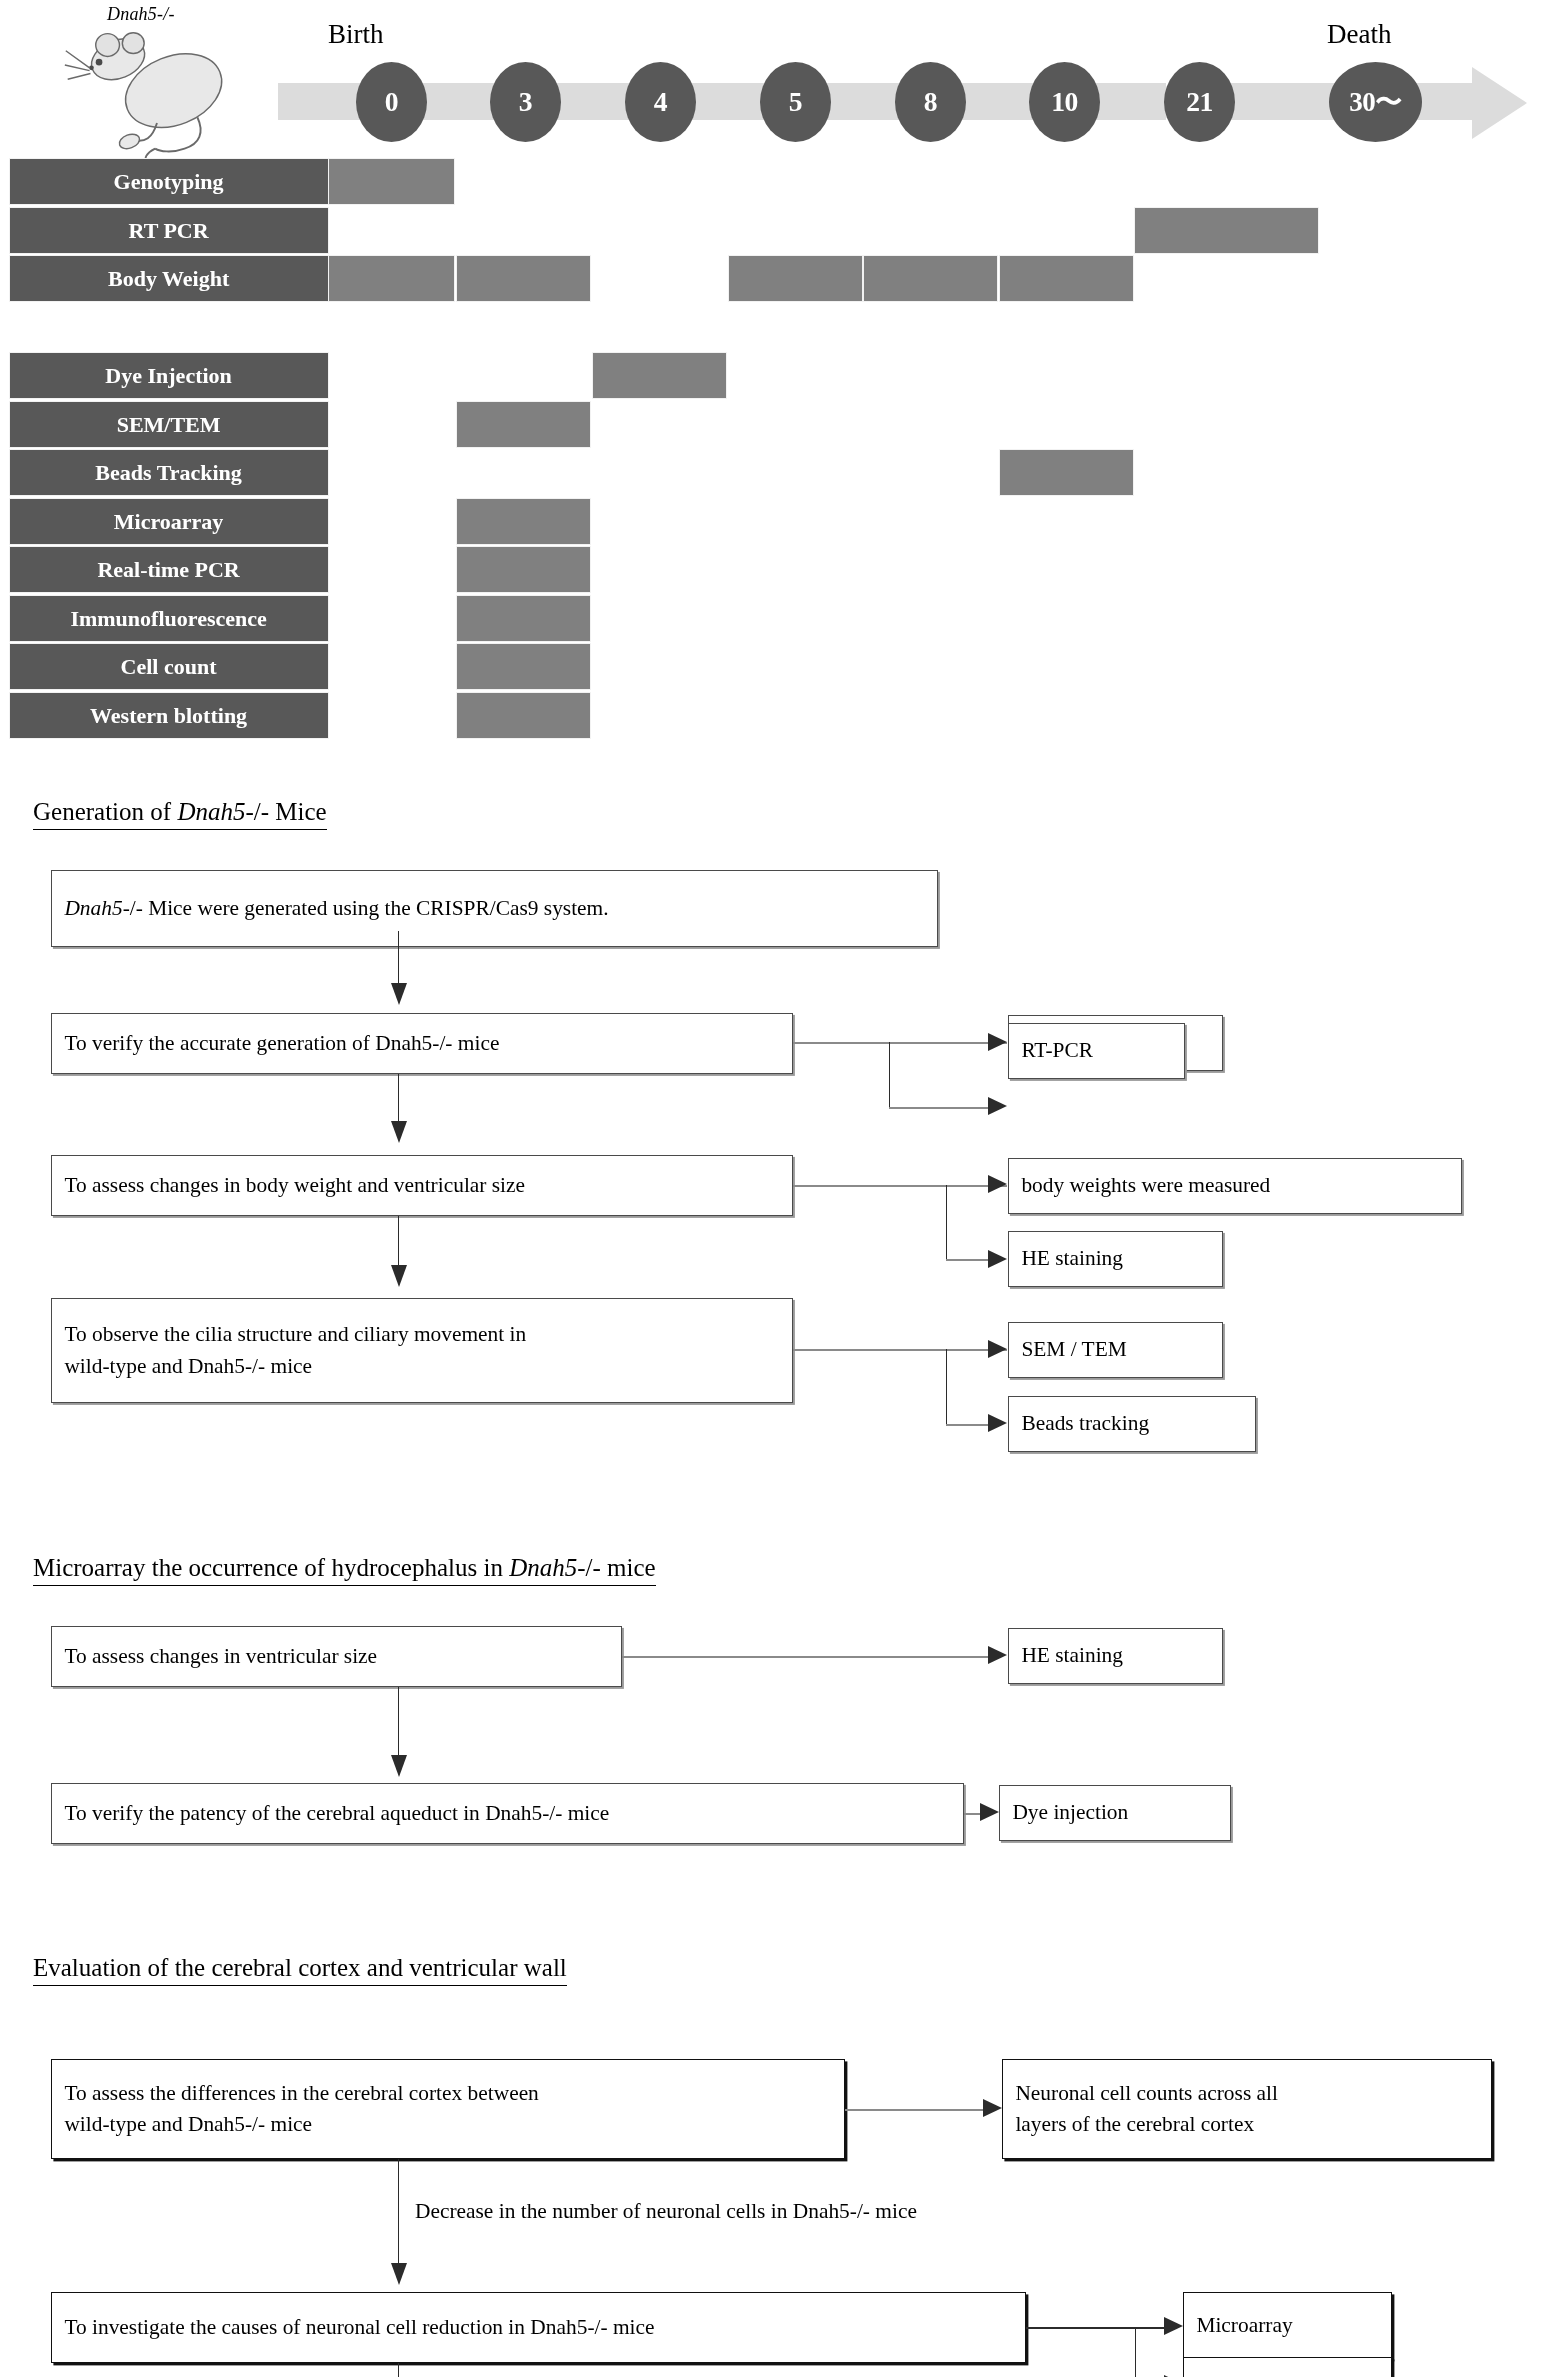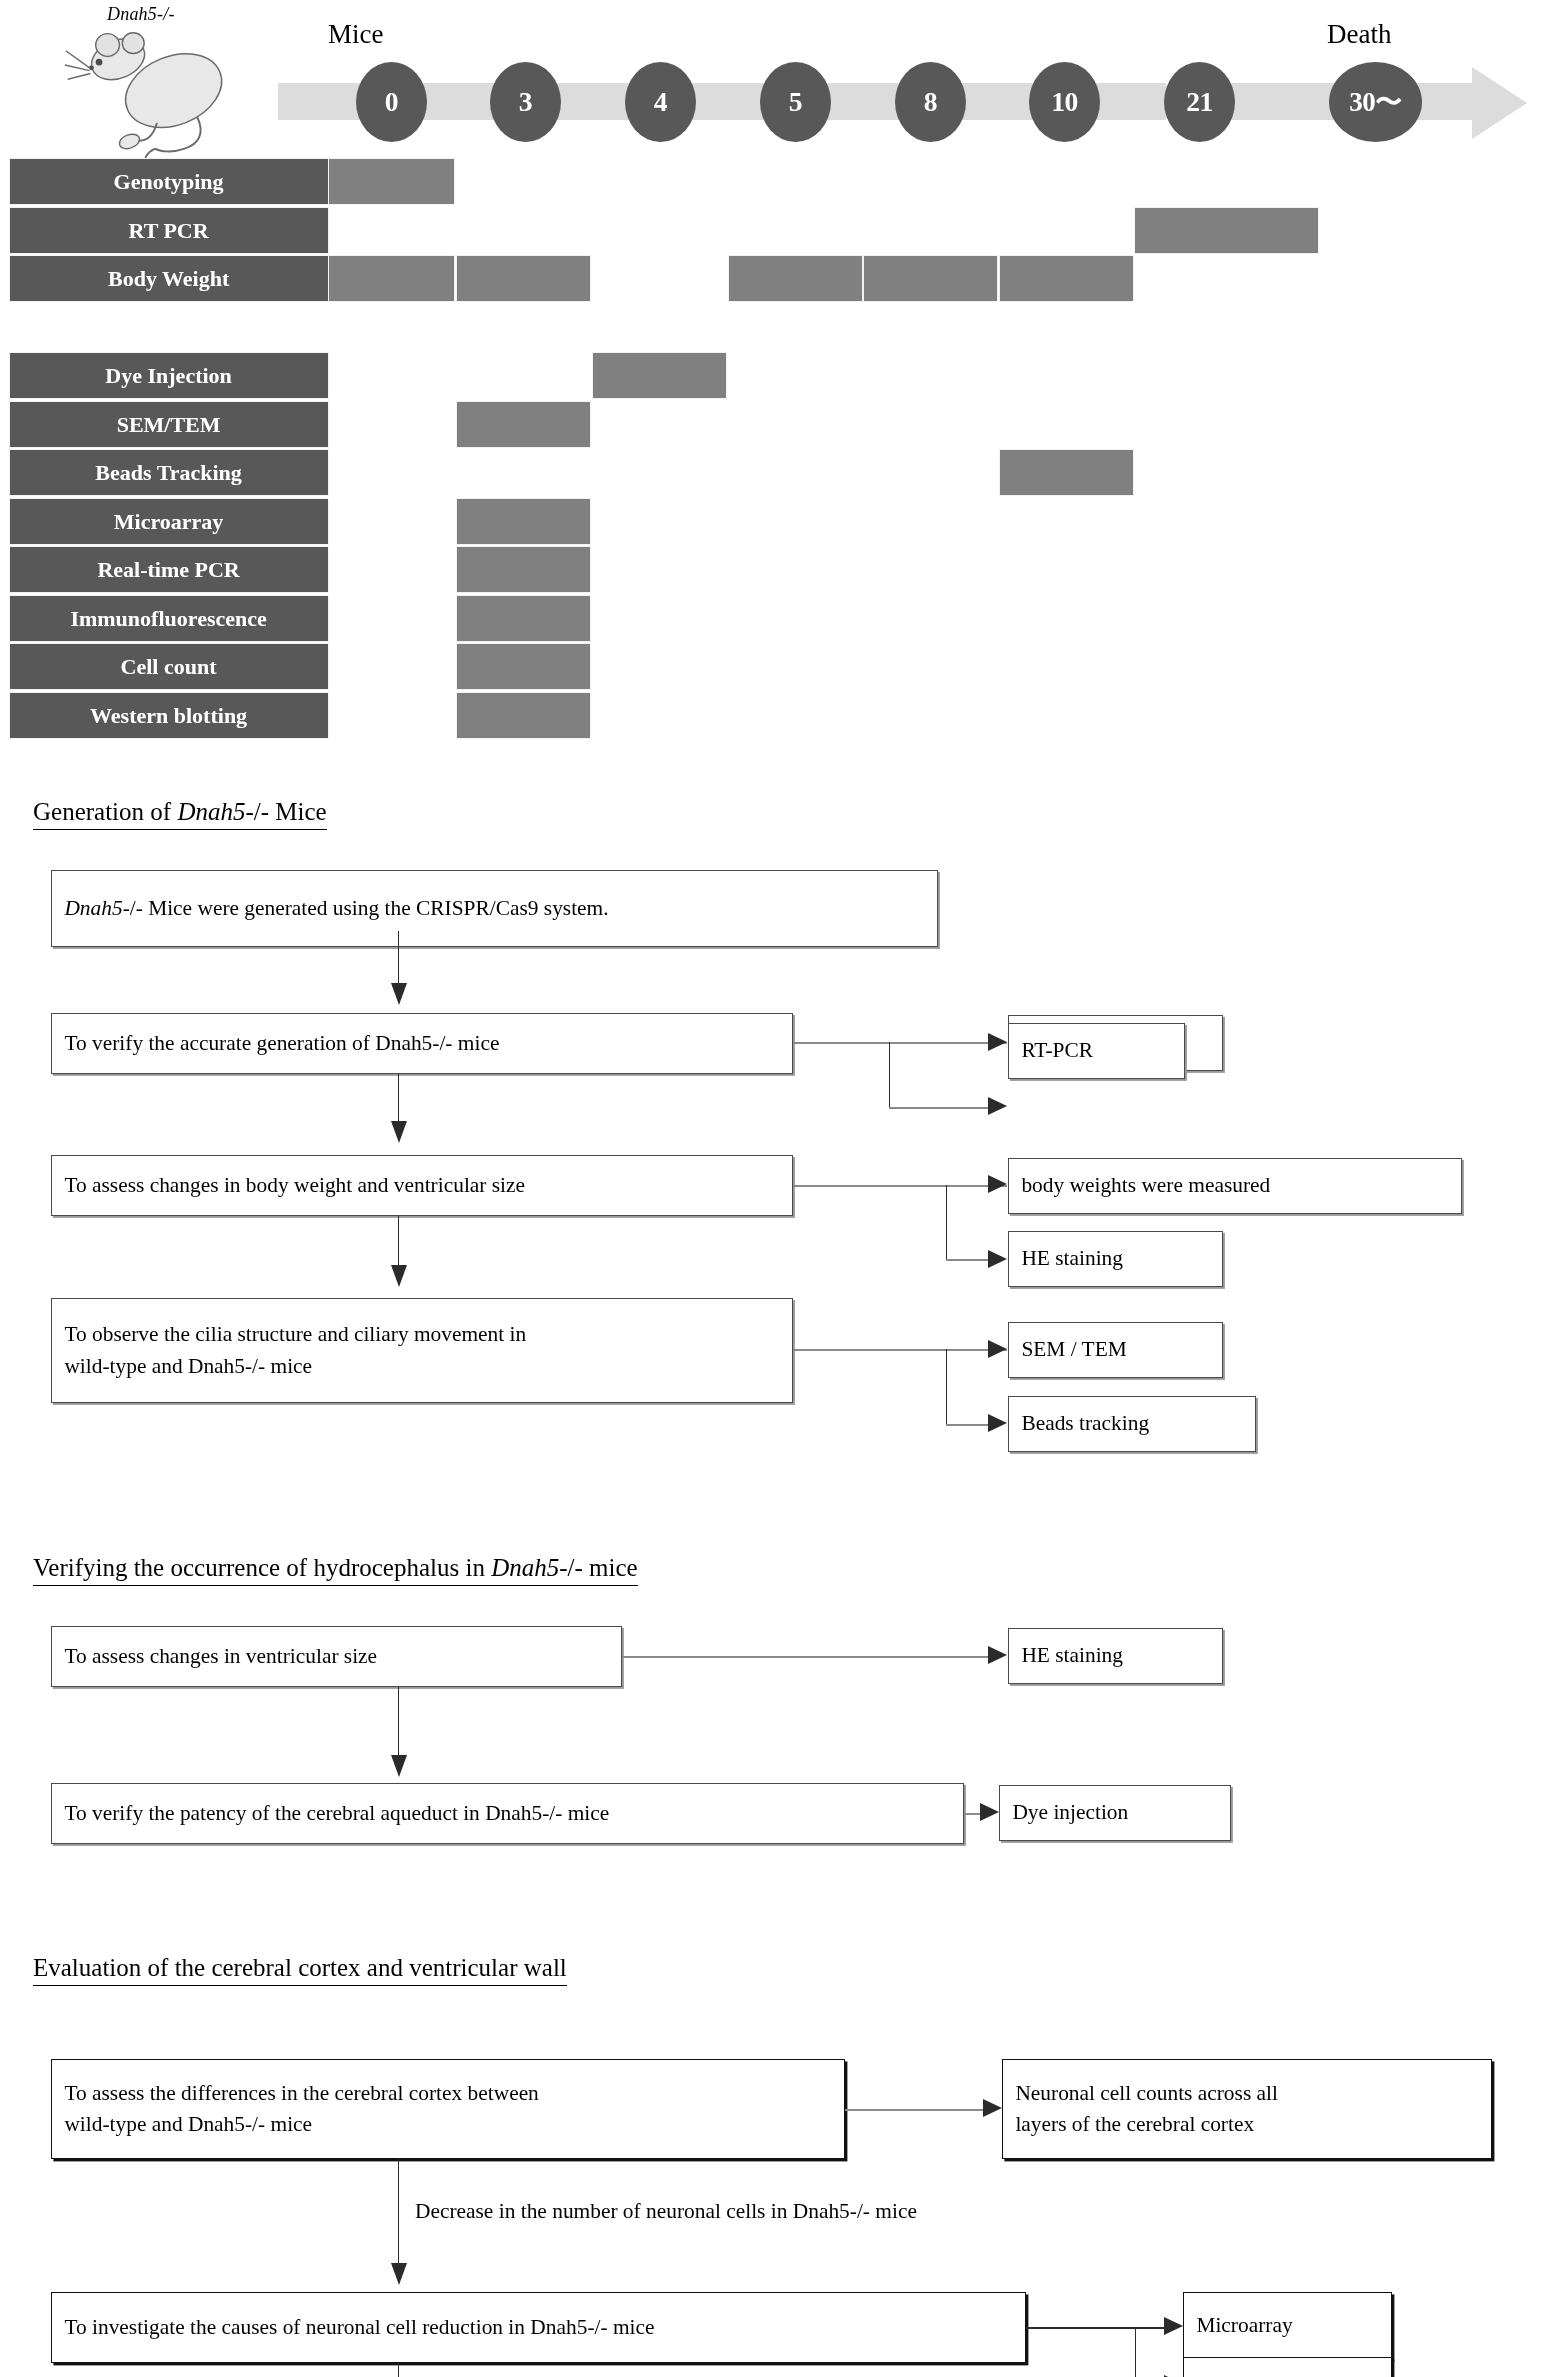--- a/index.html
+++ b/index.html
@@ -121,21 +121,21 @@
     <ellipse cx="142" cy="247" rx="22" ry="14" transform="rotate(-20 142 247)" fill="#e8e8e8" stroke="#6a6a6a" stroke-width="3"></ellipse>
     <path d="M285 196 C300 228 290 252 258 262 C230 272 206 268 196 262" stroke="#6a6a6a" stroke-width="4" fill="none"></path>
     <path d="M196 262 C176 272 172 284 180 290" stroke="#6a6a6a" stroke-width="4" fill="none"></path>
   </svg>
 
   <div class="tl-bar"></div>
   <div class="tl-arrowhead"></div>
   <div class="tl-gap" style="left:1166px;"></div>
   <div class="tl-gap" style="left:1184px;"></div>
 
-  <div class="tl-caption" style="left:328px;">Mice</div>
+  <div class="tl-caption" style="left:328px;">Birth</div>
   <div class="tl-caption" style="left:1327px;">Death</div>
 
   <div class="tl-node" style="left:356px;">0</div>
   <div class="tl-node" style="left:490px;">3</div>
   <div class="tl-node" style="left:625px;">4</div>
   <div class="tl-node" style="left:760px;">5</div>
   <div class="tl-node" style="left:895px;">8</div>
   <div class="tl-node" style="left:1029px;">10</div>
   <div class="tl-node" style="left:1164px;">21</div>
   <div class="tl-node wide" style="left:1329px;">30〜</div>
@@ -237,21 +237,21 @@
   <div class="hline" style="left:946px; top:1424px; width:48px;"></div>
   <div class="arrow-right" style="left:988px; top:1340px;"></div>
   <div class="arrow-right" style="left:988px; top:1414px;"></div>
   <div class="fbox" style="left:1008px; top:1322px; width:215px; height:56px;">SEM / TEM</div>
   <div class="fbox" style="left:1008px; top:1396px; width:248px; height:56px;">Beads tracking</div>
 </div>
 
 <div id="section2">
 
   <div class="flow-heading" style="left:33px; top:1554px;">
-    <span>Verifying the occurrence of hydrocephalus in </span><em>Dnah5</em><span>-/- mice</span>
+    <span>Microarray the occurrence of hydrocephalus in </span><em>Dnah5</em><span>-/- mice</span>
   </div>
 
   <div class="fbox" style="left:51px; top:1626px; width:571px; height:61px;">To assess changes in ventricular size</div>
   <div class="hline" style="left:622px; top:1656px; width:376px;"></div>
   <div class="arrow-right" style="left:988px; top:1646px;"></div>
   <div class="fbox" style="left:1008px; top:1628px; width:215px; height:56px;">HE staining</div>
 
   <div class="vline" style="left:398px; top:1687px; height:71px;"></div>
   <div class="arrow-down" style="left:391px; top:1755px;"></div>
 

